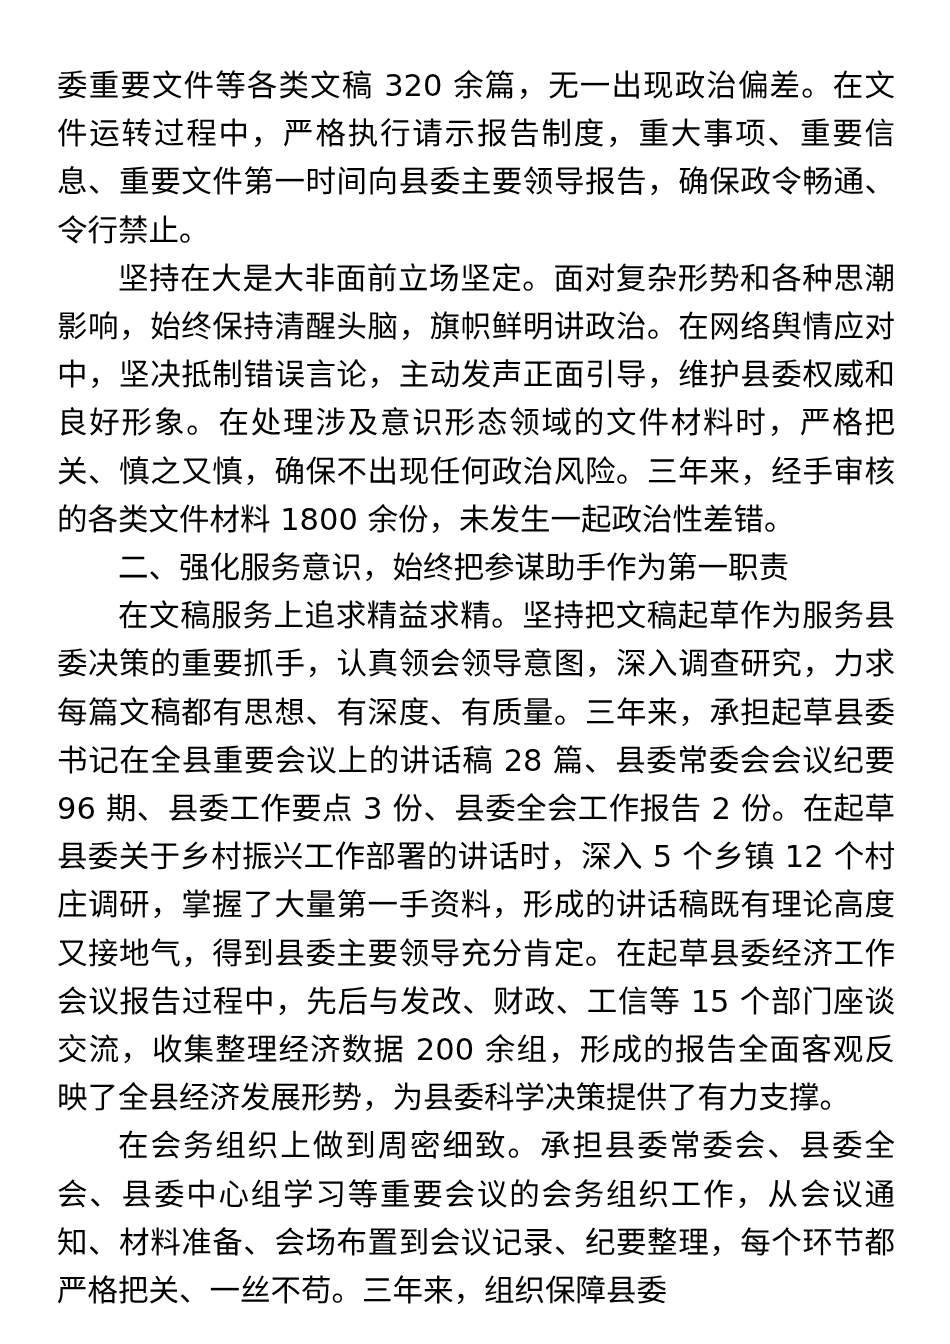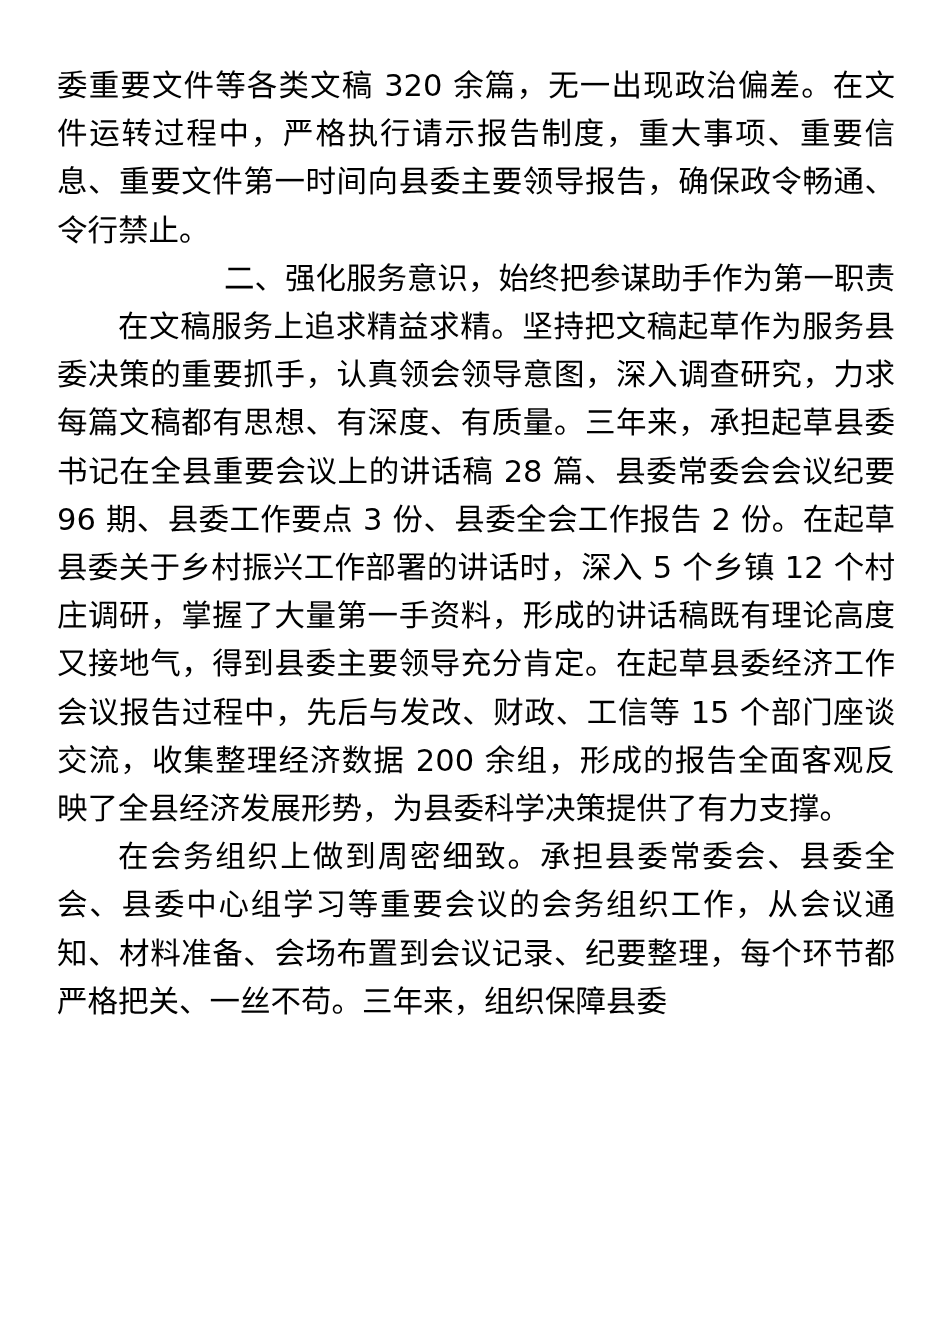--- a/index.html
+++ b/index.html
@@ -47,36 +47,37 @@
   }
 
   
   .para.indent {
     text-indent: 61px;
   }
 
   
   .para.heading {
     text-indent: 61px;
-    text-align: right;
+    text-align: left;
   }
 
   
   .para.last {
     text-align: justify;
   }
 </style>
 </head>
 <body>
 
 <div class="page">
   <div class="doc-body">
 
     <p class="para cont">委重要文件等各类文稿 320 余篇，无一出现政治偏差。在文件运转过程中，严格执行请示报告制度，重大事项、重要信息、重要文件第一时间向县委主要领导报告，确保政令畅通、令行禁止。</p>
 
+    <p class="para indent">坚持在大是大非面前立场坚定。面对复杂形势和各种思潮影响，始终保持清醒头脑，旗帜鲜明讲政治。在网络舆情应对中，坚决抵制错误言论，主动发声正面引导，维护县委权威和良好形象。在处理涉及意识形态领域的文件材料时，严格把关、慎之又慎，确保不出现任何政治风险。三年来，经手审核的各类文件材料 1800 余份，未发生一起政治性差错。</p>
 
     <p class="para heading">二、强化服务意识，始终把参谋助手作为第一职责</p>
 
 
     <p class="para indent">在文稿服务上追求精益求精。坚持把文稿起草作为服务县委决策的重要抓手，认真领会领导意图，深入调查研究，力求每篇文稿都有思想、有深度、有质量。三年来，承担起草县委书记在全县重要会议上的讲话稿 28 篇、县委常委会会议纪要 96 期、县委工作要点 3 份、县委全会工作报告 2 份。在起草县委关于乡村振兴工作部署的讲话时，深入 5 个乡镇 12 个村庄调研，掌握了大量第一手资料，形成的讲话稿既有理论高度又接地气，得到县委主要领导充分肯定。在起草县委经济工作会议报告过程中，先后与发改、财政、工信等 15 个部门座谈交流，收集整理经济数据 200 余组，形成的报告全面客观反映了全县经济发展形势，为县委科学决策提供了有力支撑。</p>
 
     <p class="para indent last">在会务组织上做到周密细致。承担县委常委会、县委全会、县委中心组学习等重要会议的会务组织工作，从会议通知、材料准备、会场布置到会议记录、纪要整理，每个环节都严格把关、一丝不苟。三年来，组织保障县委</p>
 
   </div>
 </div>

